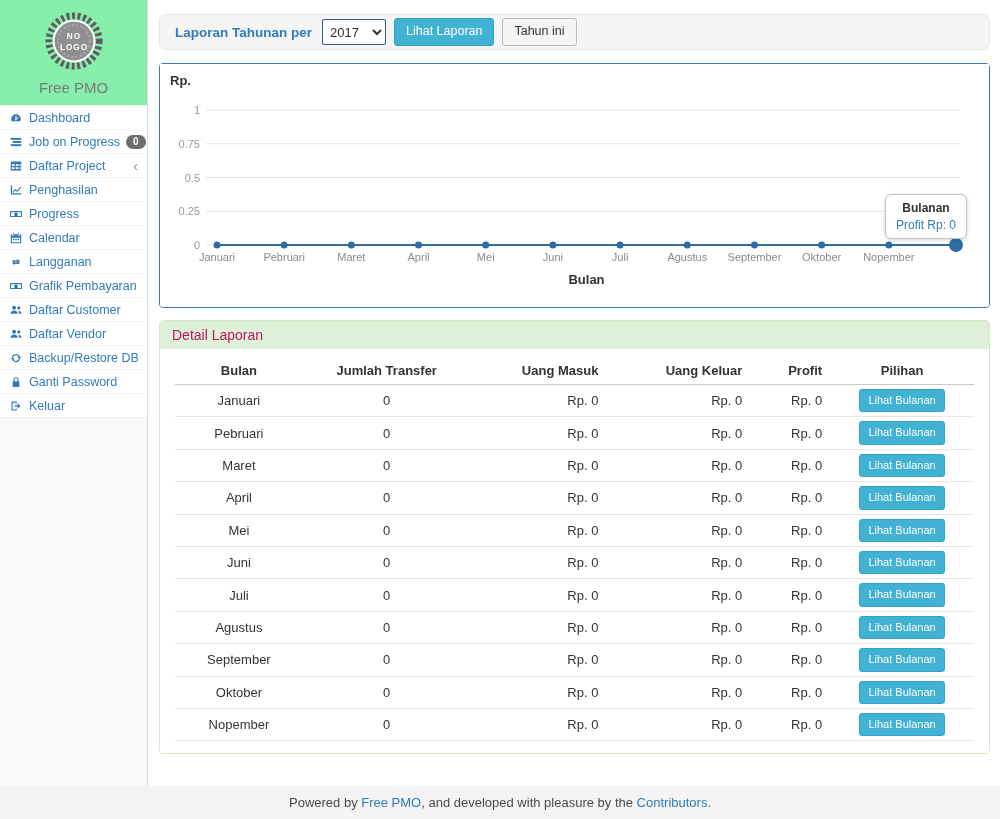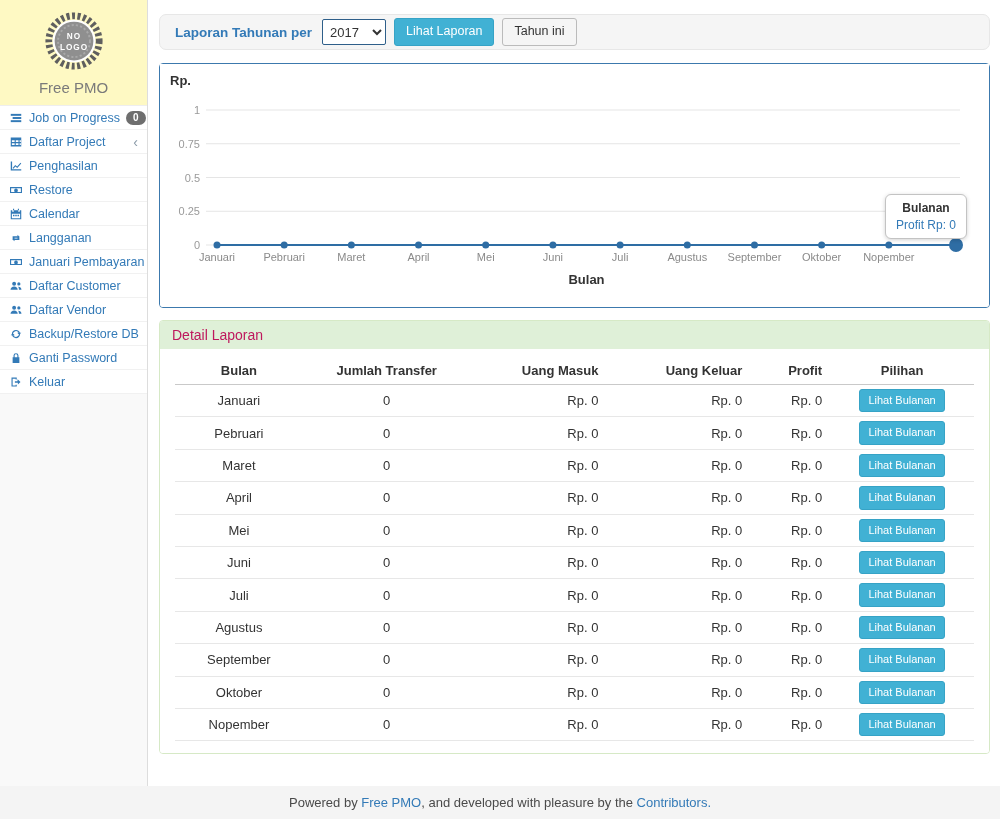--- a/index.html
+++ b/index.html
@@ -1,21 +1,21 @@
 <!DOCTYPE html>
 <html><head>
 <meta charset="utf-8">
 <style>
   * { margin:0; padding:0; box-sizing:border-box; }
   html,body { width:1000px; height:819px; background:#fff; font-family:"Liberation Sans", sans-serif; font-size:13px; color:#333; overflow:hidden; }
   .page { position:relative; width:1000px; height:819px; background:#fff; overflow:hidden; }
 
   
   .sidebar { position:absolute; top:0; left:0; bottom:33px; width:148px; background:#f9f9f9; border-right:1px solid #ddd; }
-  .sidebar-top { background:#fef9c3; }
+  .sidebar-top { background:#86efac; }
   .logo-block { padding:10px 0 0; display:flex; flex-direction:column; align-items:center; }
   .brand { color:#7a7a7a; font-size:15px; text-align:center; margin:7px 0 9px; }
   .nav { border-top:1px solid #eee; background:#fff; }
   .nav-item { display:flex; align-items:center; gap:6px; padding:5px 9px; border-bottom:1px solid #f1f1f1; color:#337ab7; cursor:pointer; height:24px; }
   .nav-icon { width:14px; display:inline-flex; justify-content:center; align-items:center; flex:none; }
   .nav-icon svg { width:12px; height:12px; fill:currentColor; display:block; }
   .nav-label { white-space:nowrap; font-size:12.5px; }
   .badge { margin-left:auto; background:#6e6e6e; color:#fff; font-size:10px; font-weight:bold; padding:2px 7px; border-radius:9px; line-height:1; }
   .chev { margin-left:auto; color:#8a9aa8; font-size:14px; line-height:1; }
 
@@ -77,20 +77,28 @@
           <circle cx="32" cy="32" r="16.5" fill="none" stroke="#a8a8a8" stroke-width="2" stroke-dasharray="2.2 2.2"></circle>
           <text x="32" y="30" text-anchor="middle" fill="#fff" font-size="8.5" font-weight="bold" letter-spacing="1">NO</text>
           <text x="32" y="41" text-anchor="middle" fill="#fff" font-size="8.5" font-weight="bold" letter-spacing="1">LOGO</text>
         </svg>
         <div class="brand">Free PMO</div>
       </div>
       <div class="nav">
           <div class="nav-item">
             <span class="nav-icon">
               <svg viewBox="0 0 16 16">
+                <path d="M8 3a6.5 6.5 0 0 0-6.5 6.5c0 1 .3 2 .8 2.8h11.4c.5-.8.8-1.8.8-2.8A6.5 6.5 0 0 0 8 3zm0 2c.4 0 .7.3.7.7L8.5 9.2l2.6-2.6.7.7-3.2 3a1 1 0 1 1-1.3-1L7.3 5.7c0-.4.3-.7.7-.7z"></path>
+              </svg>
+            </span>
+            <span class="nav-label">Dashboard</span>
+          </div>
+          <div class="nav-item">
+            <span class="nav-icon">
+              <svg viewBox="0 0 16 16">
                 <rect x="1" y="2.5" width="14" height="2.6"></rect>
                 <rect x="3.5" y="6.7" width="11.5" height="2.6"></rect>
                 <rect x="1" y="10.9" width="14" height="2.6"></rect>
               </svg>
             </span>
             <span class="nav-label">Job on Progress</span>
             <span class="badge">0</span>
           </div>
           <div class="nav-item">
             <span class="nav-icon">
@@ -109,21 +117,21 @@
               </svg>
             </span>
             <span class="nav-label">Penghasilan</span>
           </div>
           <div class="nav-item">
             <span class="nav-icon">
               <svg viewBox="0 0 16 16">
                 <path d="M0 4h16v8H0V4zm1.5 1.5v5h13v-5h-13zM8 6a2.5 2.5 0 1 1 0 5 2.5 2.5 0 0 1 0-5z"></path>
               </svg>
             </span>
-            <span class="nav-label">Restore</span>
+            <span class="nav-label">Progress</span>
           </div>
           <div class="nav-item">
             <span class="nav-icon">
               <svg viewBox="0 0 16 16">
                 <path d="M4 1v2h1.5V1H4zm6.5 0v2H12V1h-1.5zM1 3h2v2h2V3h6v2h2V3h2v12H1V3zm1.5 4.5V13.5h11V7.5h-11z"></path>
                 <rect x="4" y="9" width="2" height="2"></rect>
                 <rect x="7" y="9" width="2" height="2"></rect>
                 <rect x="10" y="9" width="2" height="2"></rect>
               </svg>
             </span>
@@ -136,21 +144,21 @@
               </svg>
             </span>
             <span class="nav-label">Langganan</span>
           </div>
           <div class="nav-item">
             <span class="nav-icon">
               <svg viewBox="0 0 16 16">
                 <path d="M0 4h16v8H0V4zm1.5 1.5v5h13v-5h-13zM8 6a2.5 2.5 0 1 1 0 5 2.5 2.5 0 0 1 0-5z"></path>
               </svg>
             </span>
-            <span class="nav-label">Januari Pembayaran</span>
+            <span class="nav-label">Grafik Pembayaran</span>
           </div>
           <div class="nav-item">
             <span class="nav-icon">
               <svg viewBox="0 0 16 16">
                 <circle cx="5.5" cy="5" r="2.6"></circle>
                 <path d="M.7 13c0-2.6 2.1-4.3 4.8-4.3s4.8 1.7 4.8 4.3H.7z"></path>
                 <circle cx="11.8" cy="5.2" r="2.1"></circle>
                 <path d="M11 8.9c2.4.1 4.3 1.6 4.3 4.1h-3.4c0-1.7-.3-3-1.2-4z"></path>
               </svg>
             </span>

